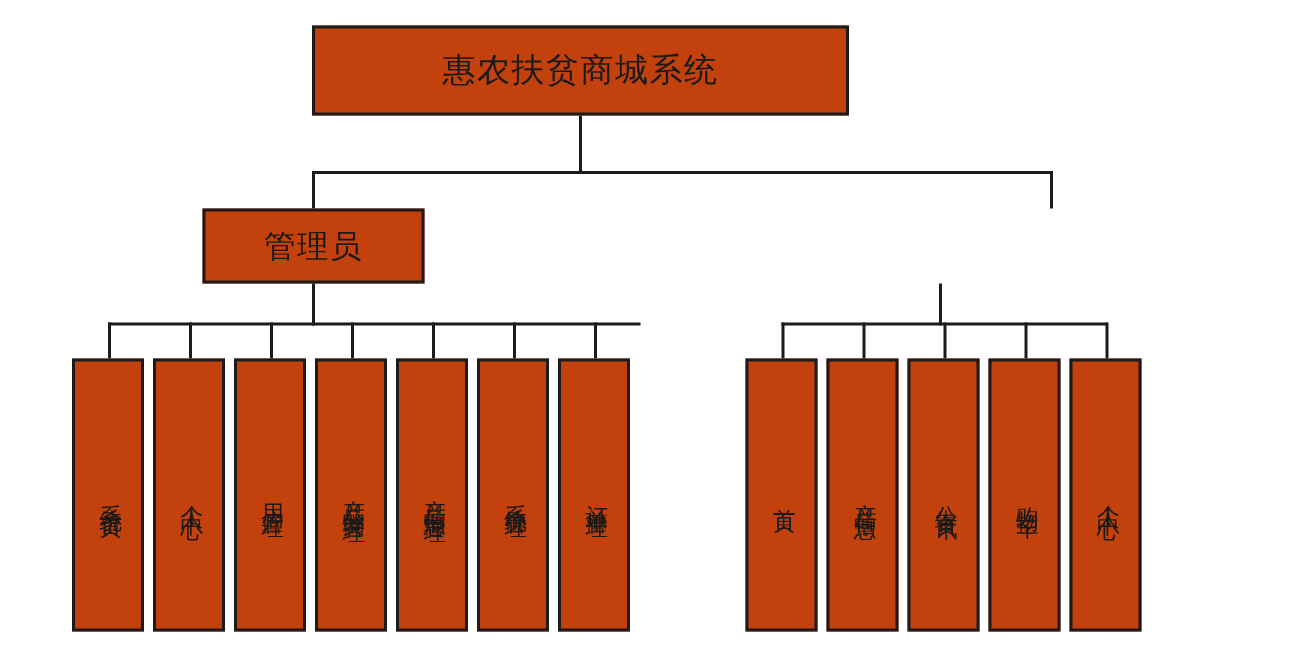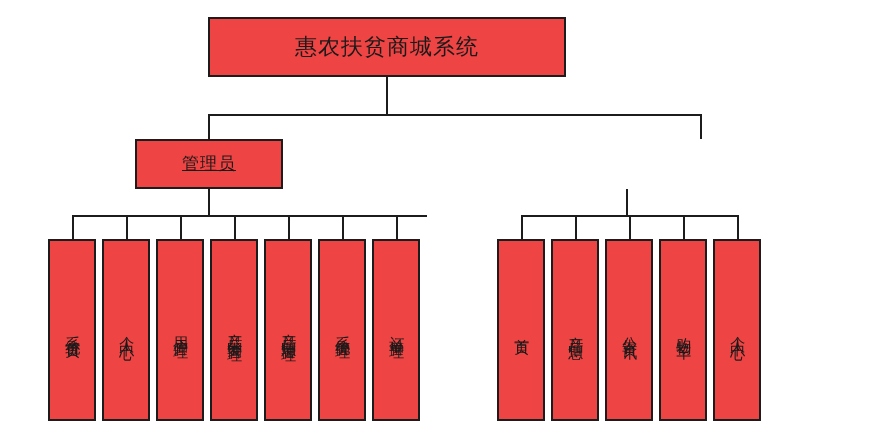--- a/index.html
+++ b/index.html
@@ -16,40 +16,39 @@
     position: relative;
     width: 869px;
     height: 437px;
     background: #ffffff;
     overflow: hidden;
   }
   .node {
     position: absolute;
     box-sizing: border-box;
     border: 2px solid #1c1c1c;
-    background: #ef4444;
+    background: #c2410c;
     display: flex;
     align-items: center;
     justify-content: center;
     text-align: center;
     line-height: 1.05;
   }
   .node-root {
     left: 208px;
     top: 17px;
     width: 358px;
     height: 60px;
     font-size: 22px;
     letter-spacing: 1px;
   }
   .node-branch {
     height: 50px;
-    font-size: 17px;
+    font-size: 21px;
     letter-spacing: 1px;
-    text-decoration: underline;
   }
   .node-branch.admin { left: 135px; top: 139px; width: 148px; }
   .node-branch.user  { left: 553px; top: 139px; width: 147px; }
 
   .node-leaf {
     top: 239px;
     height: 182px;
     width: 48px;
     font-size: 15px;
     writing-mode: vertical-rl;

